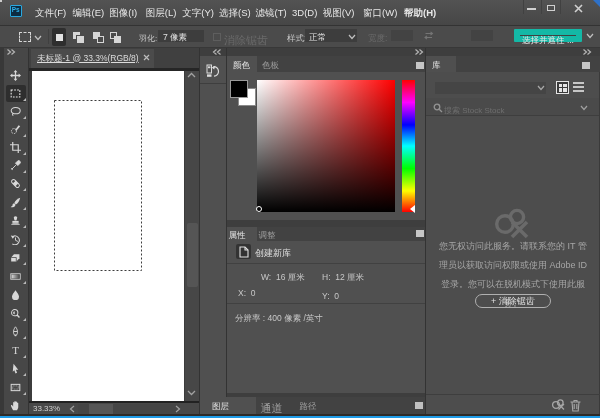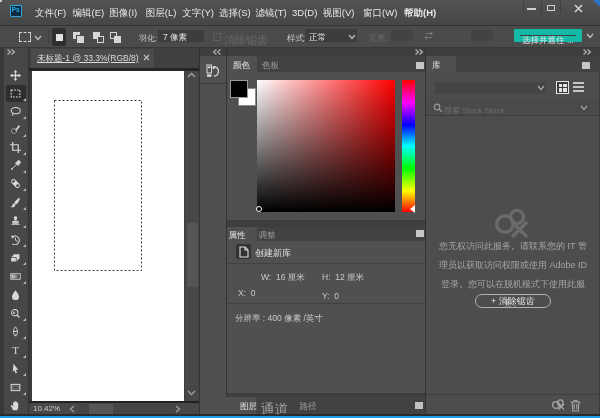--- a/index.html
+++ b/index.html
@@ -181,21 +181,21 @@
 <div class="abs" style="left:185px;top:70.5px;width:14px;height:330.5px;background:#474747;"></div>
 <svg class="abs" style="left:187px;top:72px;" width="9" height="6">
     <path d="M1 5 L4.5 1.5 L8 5" stroke="#a2a2a2" stroke-width="1.3" fill="none"></path>
   </svg>
 <svg class="abs" style="left:187px;top:390px;" width="9" height="6">
     <path d="M1 1 L4.5 4.5 L8 1" stroke="#a2a2a2" stroke-width="1.3" fill="none"></path>
   </svg>
 <div class="abs" style="left:186.5px;top:223px;width:11px;height:64px;background:#555555;border-radius:2px;"></div>
 
 <div class="abs" style="left:28.5px;top:402.5px;width:170.5px;height:12.5px;background:#484848;"></div>
-<div class="abs" style="left:33px;top:404px;color:#d0d0d0;font-size:8px;">10.42%</div>
+<div class="abs" style="left:33px;top:404px;color:#d0d0d0;font-size:8px;">33.33%</div>
 <svg class="abs" style="left:69px;top:405px;" width="6" height="8">
     <path d="M5 1 L1.5 4 L5 7" stroke="#a2a2a2" stroke-width="1.2" fill="none"></path>
   </svg>
 <div class="abs" style="left:78px;top:403.5px;width:102px;height:10px;background:#454545;"></div>
 <div class="abs" style="left:89px;top:403.5px;width:24px;height:10px;background:#565656;"></div>
 <svg class="abs" style="left:175px;top:405px;" width="6" height="8">
     <path d="M1 1 L4.5 4 L1 7" stroke="#a2a2a2" stroke-width="1.2" fill="none"></path>
   </svg>
 
 <div class="abs" style="left:200px;top:48px;width:26px;height:8px;background:#3e3e3e;"></div>
@@ -246,22 +246,22 @@
 <div class="abs lbl" style="left:237px;top:271.5px;margin-left:24px;">W:&nbsp; 16 厘米</div>
 <div class="abs lbl" style="left:322px;top:271.5px;">H:&nbsp; 12 厘米</div>
 <div class="abs lbl" style="left:238px;top:287.5px;">X:&nbsp; 0</div>
 <div class="abs lbl" style="left:322px;top:291px;">Y:&nbsp; 0</div>
 <div class="abs" style="left:227px;top:303px;width:198px;height:1px;background:#414141;"></div>
 <div class="abs lbl" style="left:235px;top:312.5px;">分辨率 : 400 像素 /英寸</div>
 
 <div class="abs" style="left:227px;top:392.5px;width:198px;height:4.5px;background:#3e3e3e;"></div>
 <div class="abs" style="left:227px;top:397px;width:198px;height:18px;background:#424242;"></div>
 <div class="abs" style="left:225px;top:397px;width:31px;height:18px;background:#505050;"></div>
-<div class="abs" style="left:240px;top:400.5px;color:#e4e4e4;font-size:8.5px;">图层</div>
-<div class="abs" style="left:260.5px;top:400.5px;color:#9e9e9e;font-size:14px;">通道</div>
+<div class="abs" style="left:212px;top:400.5px;color:#e4e4e4;font-size:8.5px;">图层</div>
+<div class="abs" style="left:260.5px;top:400.5px;color:#9e9e9e;font-size:11px;">通道</div>
 <div class="abs" style="left:291.5px;top:400.5px;color:#9e9e9e;font-size:8.5px;margin-left:8px;">路径</div>
 <div class="abs" style="left:414.5px;top:401.5px;width:8px;height:7px;background:#c0c0c0;"></div>
 
 <div class="abs" style="left:426px;top:48px;width:174px;height:8px;background:#3e3e3e;"></div>
 <svg class="abs" style="left:582px;top:49px;" width="10" height="6">
     <path d="M1.5 0.5 L4.5 3 L1.5 5.5 M5.5 0.5 L8.5 3 L5.5 5.5" stroke="#b5b5b5" stroke-width="1.2" fill="none"></path>
   </svg>
 <div class="abs" style="left:426px;top:56px;width:174px;height:15.5px;background:#424242;"></div>
 <div class="abs" style="left:426px;top:56px;width:30px;height:15.5px;background:#4f4f4f;"></div>
 <div class="abs" style="left:432px;top:59.5px;color:#e4e4e4;font-size:8.5px;">库</div>

